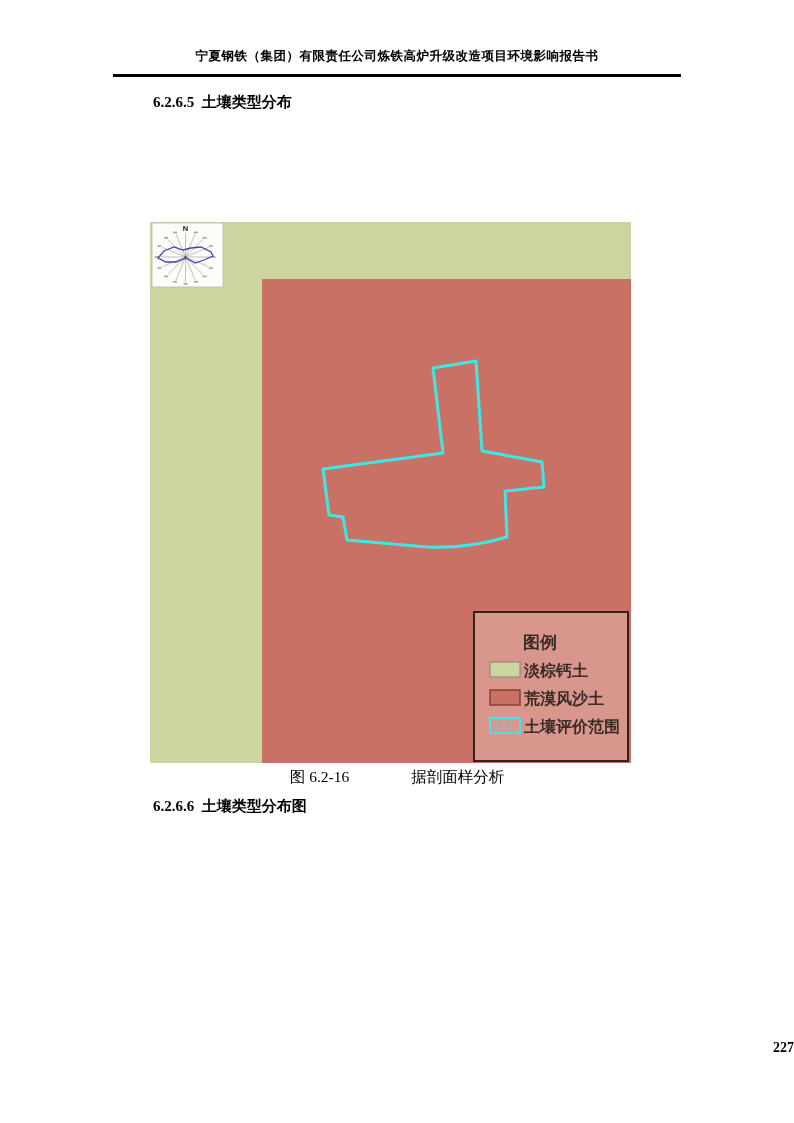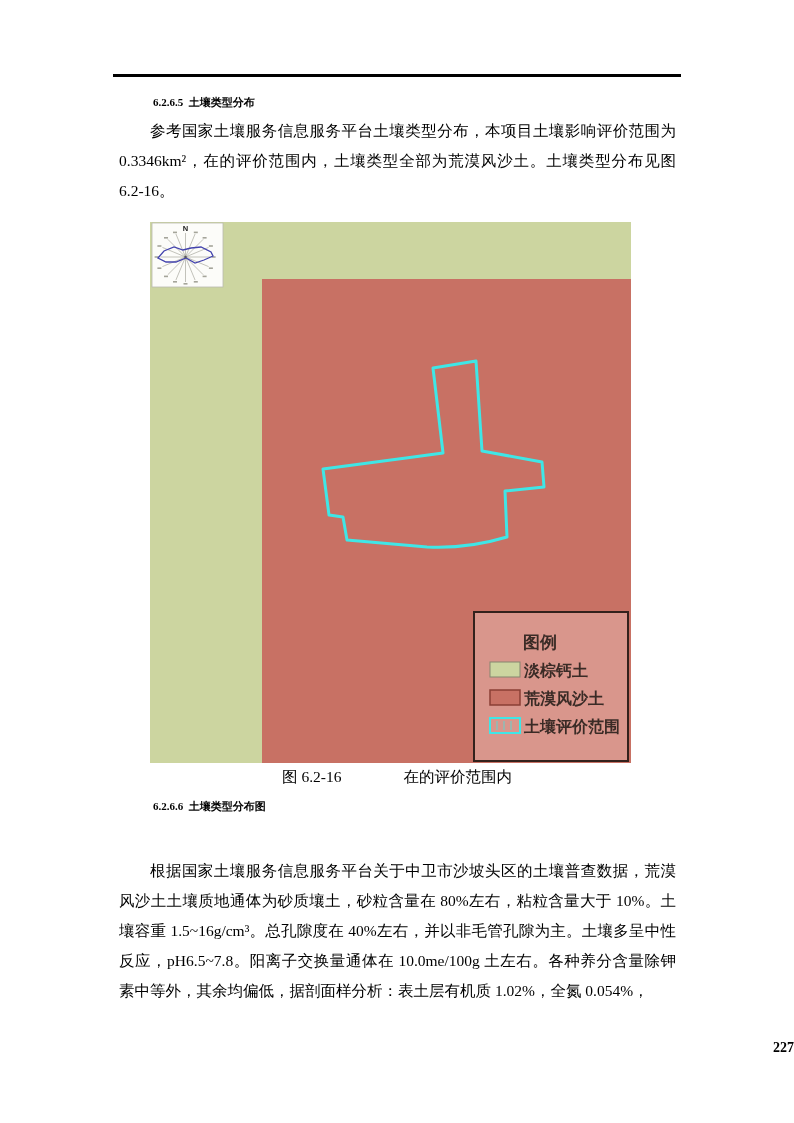--- a/index.html
+++ b/index.html
@@ -10,21 +10,21 @@
   }
   .header-text{
     position:absolute;top:48px;left:0;right:0;text-align:center;
     font-size:12.5px;font-weight:bold;letter-spacing:.5px;
   }
   .header-rule{
     position:absolute;top:74px;left:113px;width:568px;height:0;
     border-top:3px solid #000;
   }
   .h-sec{
-    position:absolute;left:153px;font-size:11px;font-weight:bold;
+    position:absolute;left:153px;font-size:15px;font-weight:bold;
     line-height:22px;white-space:pre;
   }
   .h-sec.s1{top:91px;}
   .h-sec.s2{top:795px;}
   .para{
     position:absolute;left:119px;width:557px;
     font-size:15.5px;line-height:30px;text-align:justify;
     text-justify:inter-character;text-indent:31px;
   }
   .para.p1{top:116px;}
@@ -44,25 +44,25 @@
   .legend-text{
     font-family:"Liberation Sans","DejaVu Sans",sans-serif;
     font-weight:bold;
   }
 </style>
 </head>
 <body>
 
 <div class="page">
 
+  <div class="header-text">宁夏钢铁（集团）有限责任公司炼铁高炉升级改造项目环境影响报告书</div>
   <div class="header-rule"></div>
 
   <div class="h-sec s1">6.2.6.5  土壤类型分布</div>
 
-  <div class="para p1">参考国家土壤服务信息服务平台土壤类型分布，本项目土壤影响评价范围为 0.3346km²，在的评价范围内，土壤类型全部为荒漠风沙土。土壤类型分布见图 6.2-16。</div>
 
   <div class="figure">
     <svg width="481" height="541" viewBox="0 0 481 541" xmlns="http://www.w3.org/2000/svg">
 
       <rect x="0" y="0" width="481" height="541" fill="#ccd5a0"></rect>
 
       <rect x="112" y="57" width="369" height="484" fill="#c87164"></rect>
 
       <path d="M283,146 L326,139 L332,229 L392,240 L394,265 L355,269 L357,315
                Q317,327 277,325 L197,318 L193,295 L179,293 L173,247 L256,236 L293,231 Z" fill="none" stroke-width="3" stroke-linejoin="round" stroke="#3fe6e6"></path>
@@ -126,23 +126,22 @@
           <line x1="354" y1="499" x2="354" y2="508"></line>
           <line x1="361" y1="499" x2="361" y2="508"></line>
         </g>
         <text x="374" y="510" font-size="16" class="legend-text" fill="#3a2b26">土壤评价范围</text>
       </g>
     </svg>
   </div>
 
   <div class="caption">
     <span>图 6.2-16</span>
-    <span>在的评价范围内</span>
+    <span>据剖面样分析</span>
   </div>
 
   <div class="h-sec s2">6.2.6.6  土壤类型分布图</div>
 
 
-  <div class="para p3">根据国家土壤服务信息服务平台关于中卫市沙坡头区的土壤普查数据，荒漠风沙土土壤质地通体为砂质壤土，砂粒含量在 80%左右，粘粒含量大于 10%。土壤容重 1.5~16g/cm³。总孔隙度在 40%左右，并以非毛管孔隙为主。土壤多呈中性反应，pH6.5~7.8。阳离子交换量通体在 10.0me/100g 土左右。各种养分含量除钾素中等外，其余均偏低，据剖面样分析：表土层有机质 1.02%，全氮 0.054%，</div>
 
   <div class="page-number">227</div>
 
 </div>
 
 </body></html>

